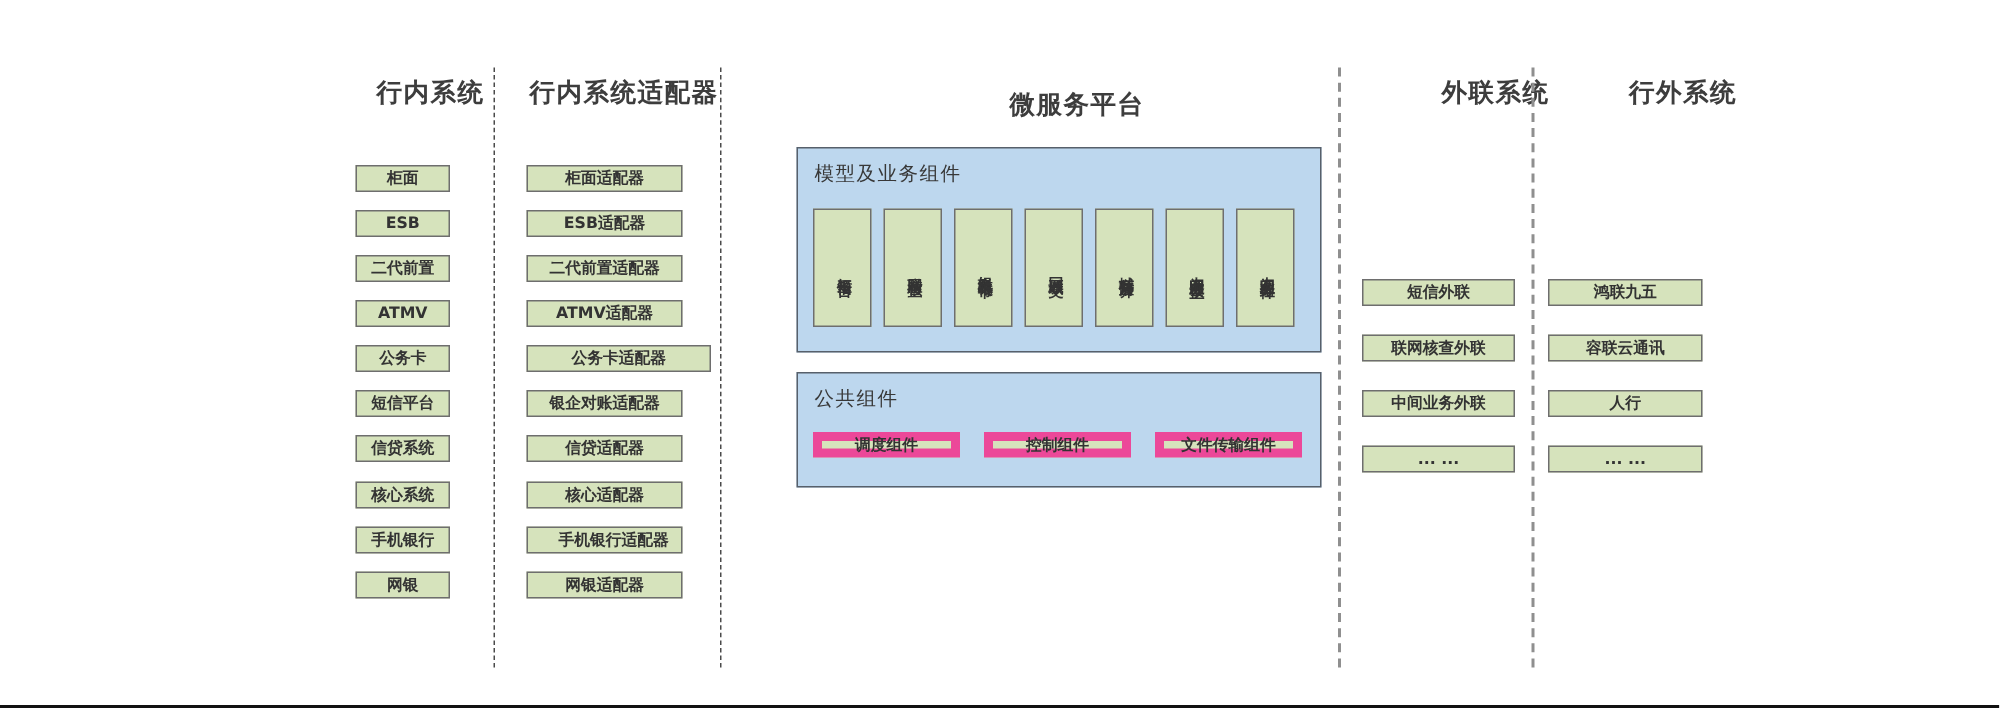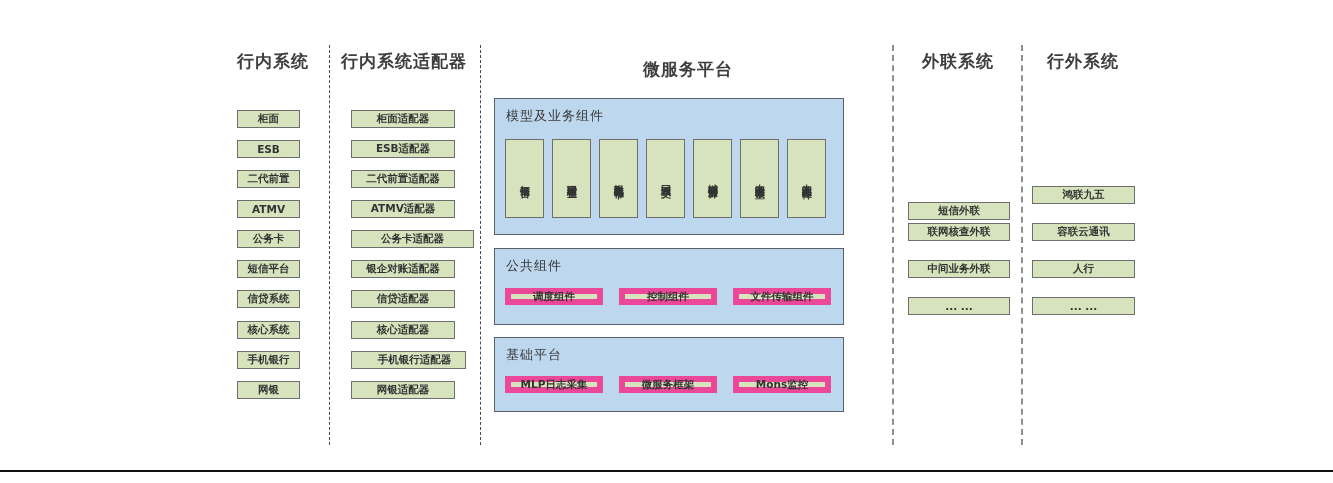--- a/index.html
+++ b/index.html
@@ -3,38 +3,38 @@
 <meta charset="utf-8">
 <style>
   html,body { margin:0; padding:0; background:#ffffff; }
   .canvas {
     position:relative; width:1333px; height:483px;
     background:#ffffff; overflow:hidden;
     font-family:"DejaVu Sans","Liberation Sans",sans-serif;
     color:#3d3d3d;
   }
   .col-header {
-    position:absolute; top:50px; text-align:center;
+    position:absolute; top:50px; text-align:right;
     font-size:17px; font-weight:bold; color:#3d3d3d;
     letter-spacing:1px; white-space:nowrap;
   }
   .vline {
     position:absolute; top:45px; height:400px; width:0;
   }
   .vline.dark { border-left:1.5px dashed #4a4a4a; }
   .vline.gray { border-left:2px dashed #8f8f8f; }
   .gbox {
     position:absolute; height:18px;
     background:#d6e3bc; border:1px solid #6e6e6e;
     display:flex; align-items:center; justify-content:center;
     font-size:10.5px; font-weight:bold; color:#333333;
     white-space:nowrap; box-sizing:border-box;
   }
   .panel {
-    position:absolute; left:494px; width:350px;
+    position:absolute; left:531px; width:350px;
     background:#bdd7ee; border:1px solid #57606b;
     box-sizing:border-box;
   }
   .panel-title {
     position:absolute; left:11px; top:8px;
     font-size:13px; color:#383838; letter-spacing:1px;
   }
   .vbox-row {
     position:absolute; left:10px; right:10px; top:40px;
     display:flex; gap:8px;
@@ -91,21 +91,21 @@
   <div class="gbox" style="left:237px;width:63px;top:381px;">网银</div>
 
   <div class="gbox" style="left:351px;width:104px;top:110px;">柜面适配器</div>
   <div class="gbox" style="left:351px;width:104px;top:140px;">ESB适配器</div>
   <div class="gbox" style="left:351px;width:104px;top:170px;">二代前置适配器</div>
   <div class="gbox" style="left:351px;width:104px;top:200px;">ATMV适配器</div>
   <div class="gbox" style="left:351px;width:123px;top:230px;">公务卡适配器</div>
   <div class="gbox" style="left:351px;width:104px;top:260px;">银企对账适配器</div>
   <div class="gbox" style="left:351px;width:104px;top:290px;">信贷适配器</div>
   <div class="gbox" style="left:351px;width:104px;top:321px;">核心适配器</div>
-  <div class="gbox" style="left:351px;width:115px;top:351px;padding-left:12px;">手机银行适配器</div>
+  <div class="gbox" style="left:351px;width:104px;top:351px;padding-left:12px;">手机银行适配器</div>
   <div class="gbox" style="left:351px;width:104px;top:381px;">网银适配器</div>
 
   <div class="panel" style="top:98px;height:137px;">
     <div class="panel-title">模型及业务组件</div>
     <div class="vbox-row">
       <div class="vbox">短信平台</div>
       <div class="vbox">联网核查</div>
       <div class="vbox">银联及银行卡</div>
       <div class="vbox">同城票交</div>
       <div class="vbox">城商行清算</div>
@@ -116,30 +116,22 @@
 
   <div class="panel" style="top:248px;height:77px;padding-left:20px;">
     <div class="panel-title">公共组件</div>
     <div class="hbox-row" style="top:39px;">
       <div class="hbox">调度组件</div>
       <div class="hbox">控制组件</div>
       <div class="hbox">文件传输组件</div>
     </div>
   </div>
 
-  <div class="panel" style="top:337px;height:75px;">
-    <div class="panel-title">基础平台</div>
-    <div class="hbox-row" style="top:38px;">
-      <div class="hbox">MLP日志采集</div>
-      <div class="hbox">微服务框架</div>
-      <div class="hbox">Mons监控</div>
-    </div>
-  </div>
 
-  <div class="gbox" style="left:908px;width:102px;top:186px;margin-top:16px;">短信外联</div>
+  <div class="gbox" style="left:908px;width:102px;top:186px;">短信外联</div>
   <div class="gbox" style="left:908px;width:102px;top:223px;">联网核查外联</div>
   <div class="gbox" style="left:908px;width:102px;top:260px;">中间业务外联</div>
   <div class="gbox" style="left:908px;width:102px;top:297px;">... ...</div>
 
   <div class="gbox" style="left:1032px;width:103px;top:186px;">鸿联九五</div>
   <div class="gbox" style="left:1032px;width:103px;top:223px;">容联云通讯</div>
   <div class="gbox" style="left:1032px;width:103px;top:260px;">人行</div>
   <div class="gbox" style="left:1032px;width:103px;top:297px;">... ...</div>
 
   <div class="bottom-line"></div>

